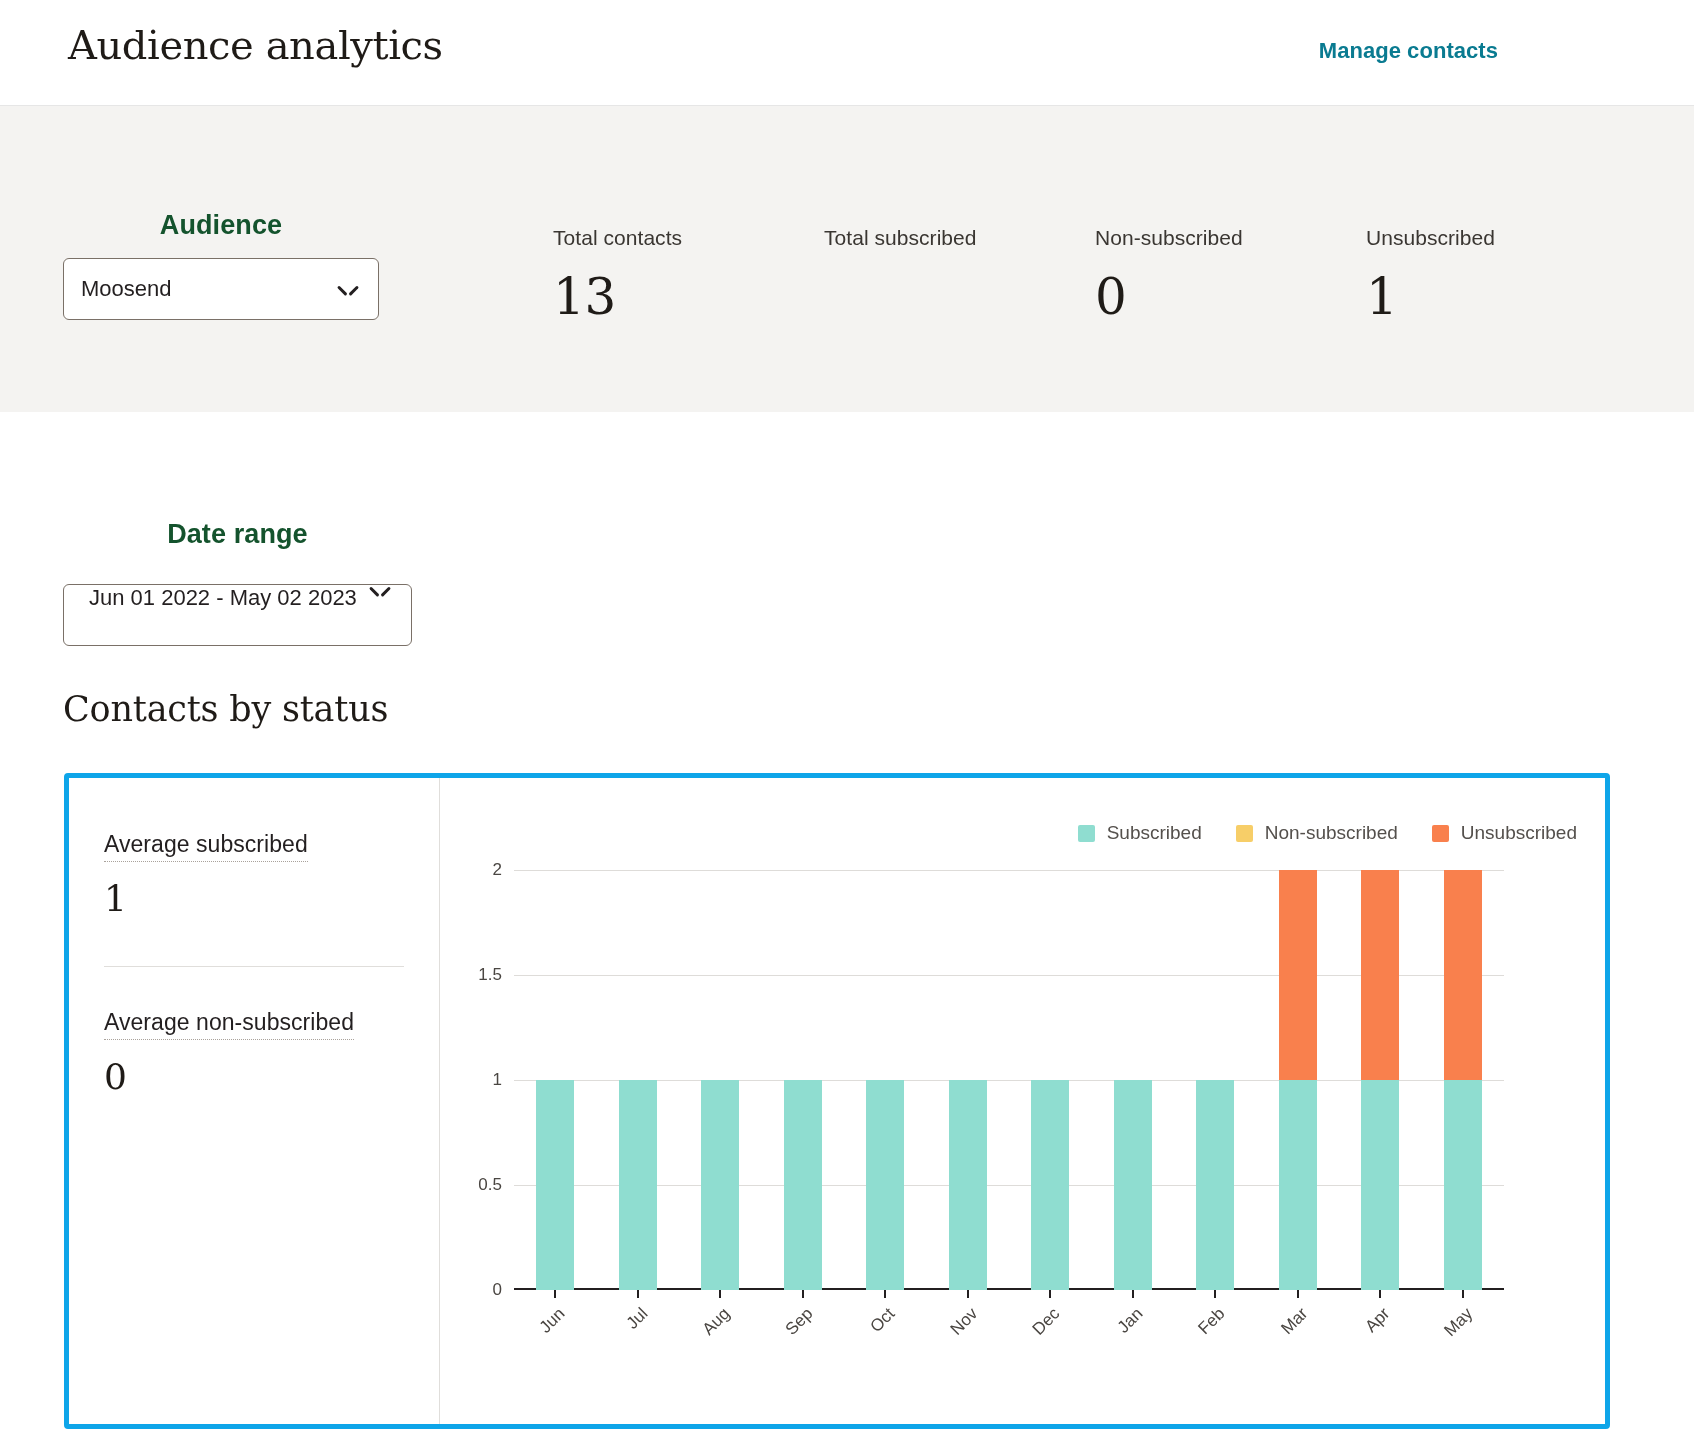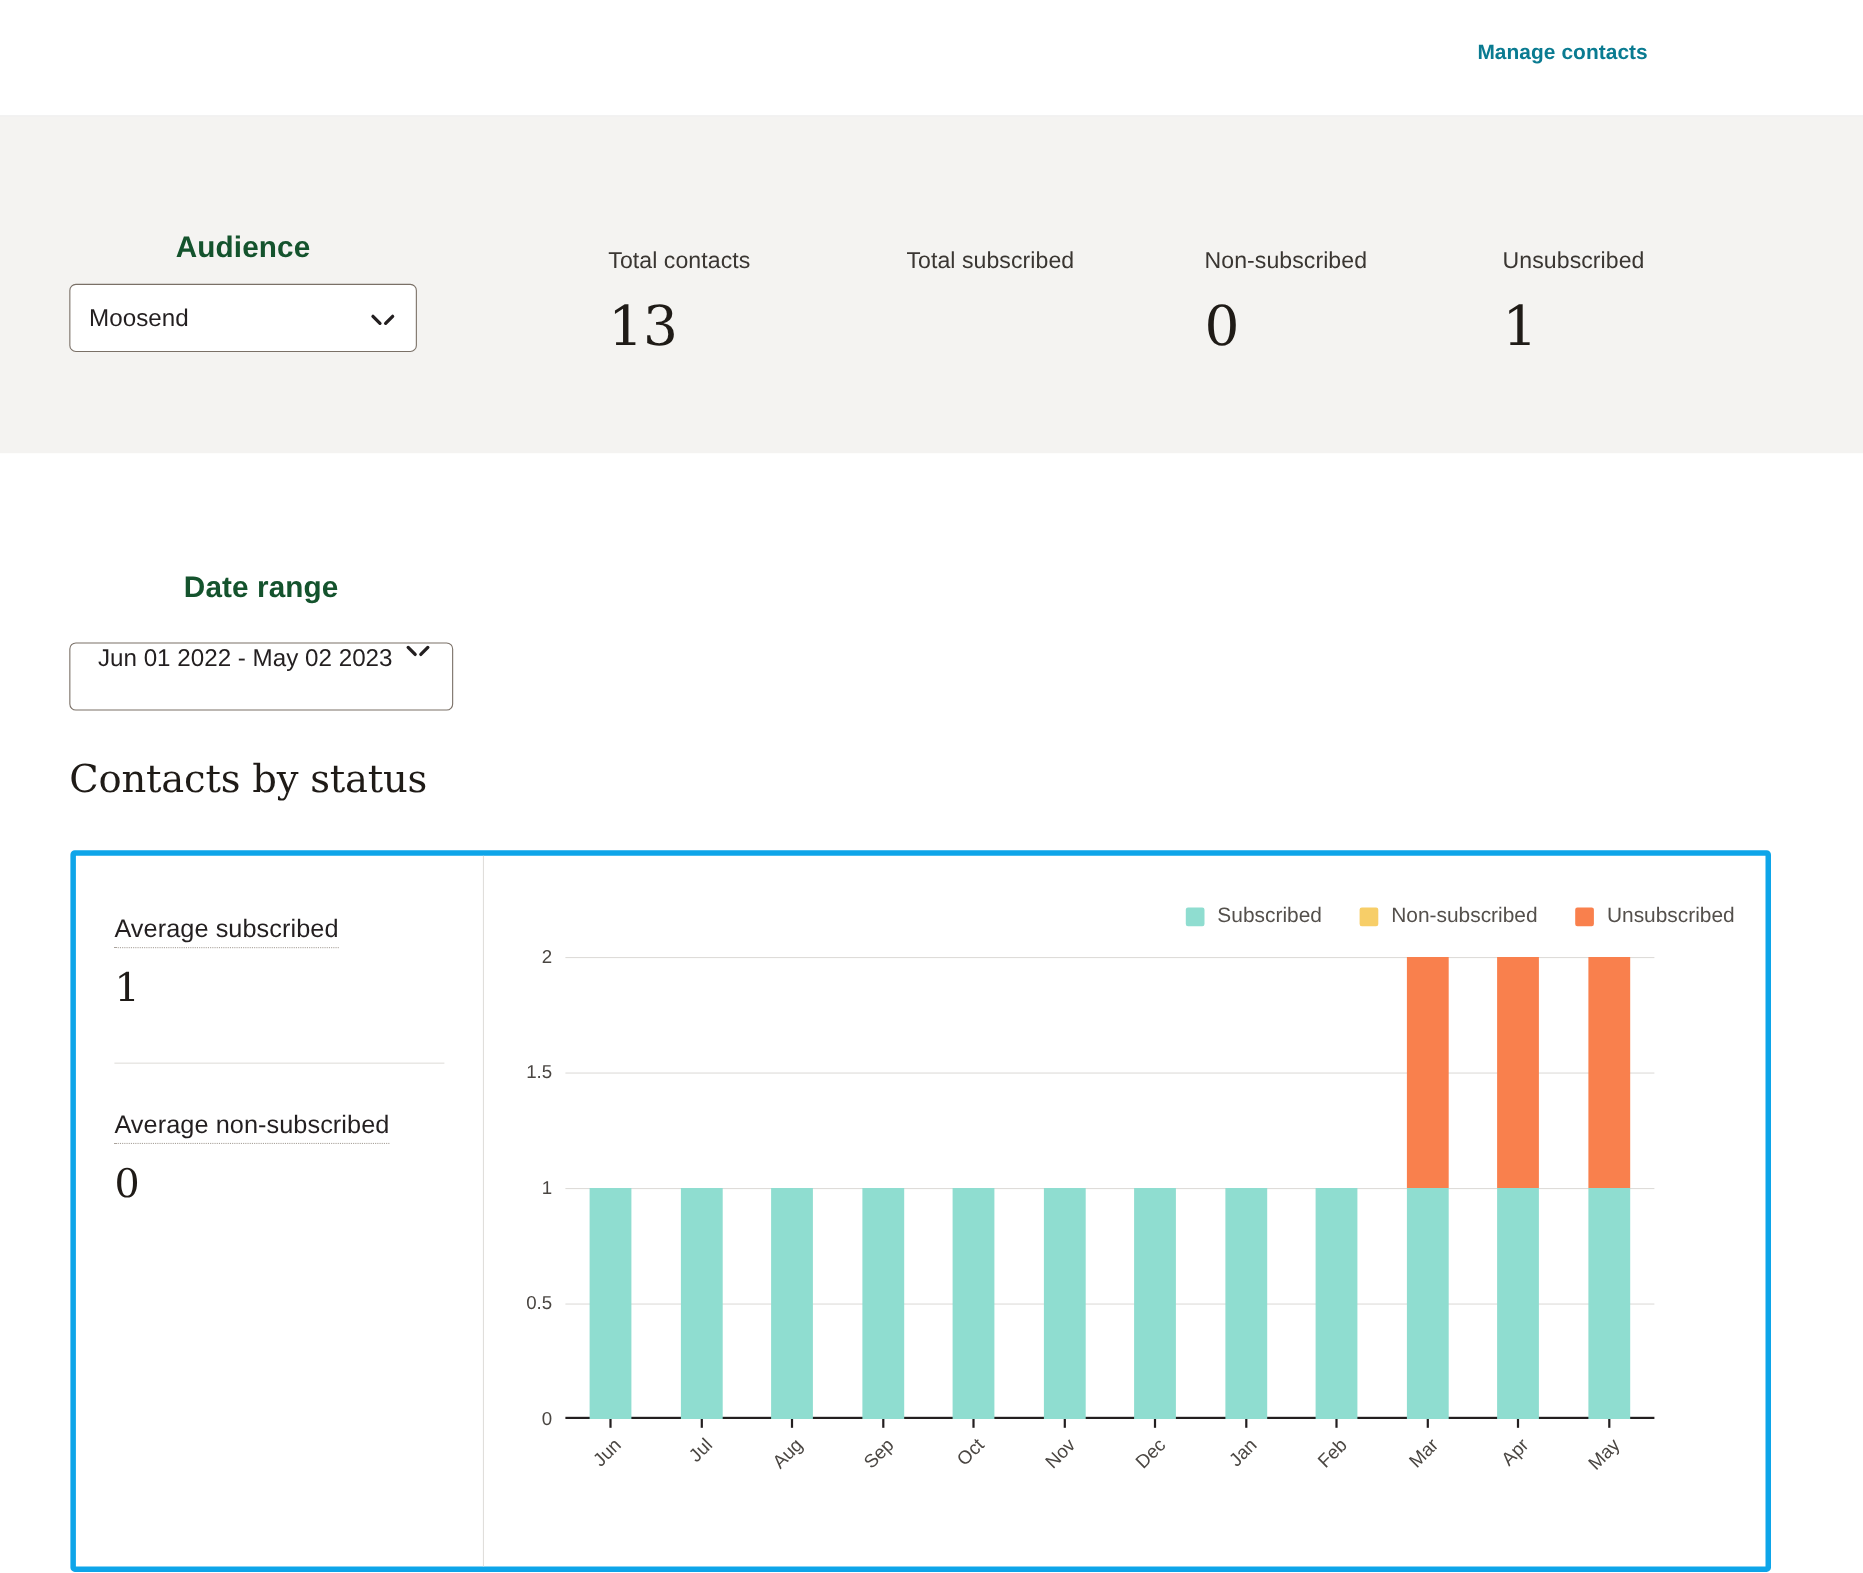--- a/index.html
+++ b/index.html
@@ -24,21 +24,21 @@
     left: 68px; top: 22px;
     font-family: "DejaVu Serif", "Liberation Serif", serif;
     font-size: 40px;
     font-weight: 400;
     letter-spacing: -0.4px;
     color: #1f1b17;
   }
   .manage-link {
     position: absolute;
     right: 196px; top: 38px;
-    font-size: 19px;
+    font-size: 22px;
     font-weight: 700;
     color: #0a7b91;
     text-decoration: none;
     letter-spacing: 0.05px;
     cursor: pointer;
   }
 
   
   .summary-band {
     position: relative;
@@ -234,20 +234,21 @@
     color: #4a4642;
     white-space: nowrap;
     transform-origin: right top;
     transform: translateX(-100%) rotate(-45deg);
   }
 </style>
 </head>
 <body>
 
 <div class="page-header">
+  <div class="page-title">Audience analytics</div>
   <a class="manage-link">Manage contacts</a>
 </div>
 
 <div class="summary-band">
 
   <div class="audience-block">
     <div class="field-label">Audience</div>
     <div class="select-box">
       <span class="select-value">Moosend</span>
       <span class="chev"></span>

